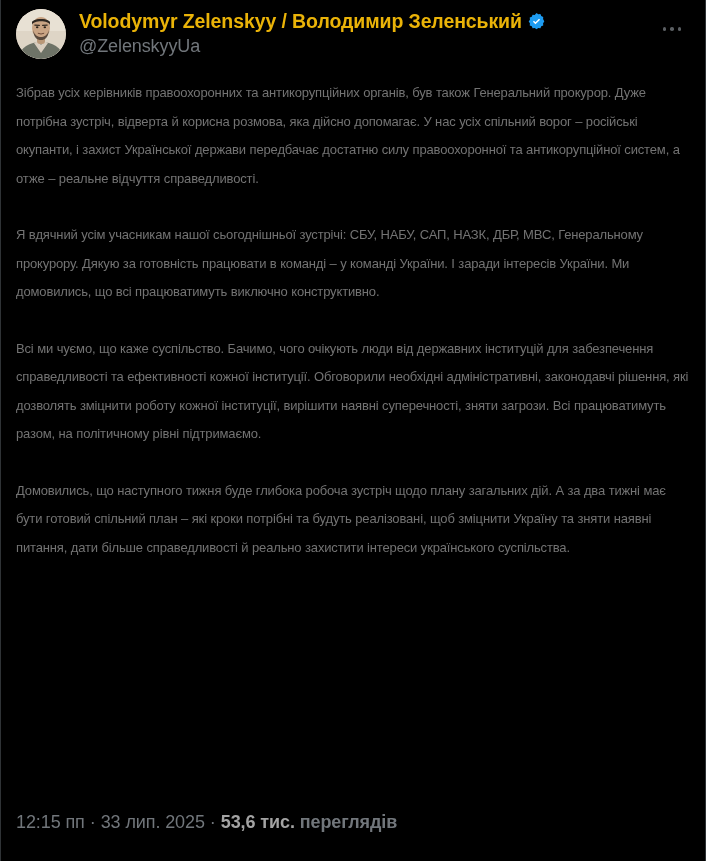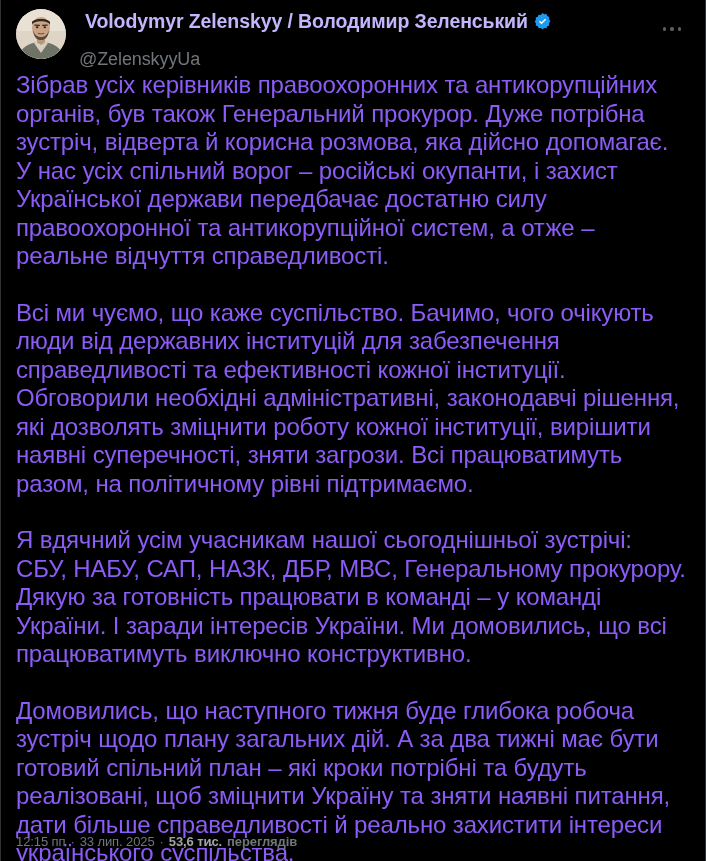--- a/index.html
+++ b/index.html
@@ -58,36 +58,35 @@
   .name-row {
     display: flex;
     align-items: center;
     white-space: nowrap;
     line-height: 1.2;
   }
 
   .display-name {
     font-size: 19.5px;
     font-weight: bold;
-    color: #c4b5fd;
+    color: #eab308;
     letter-spacing: -0.1px;
-    margin-left: 6px;
   }
 
   .verified-badge {
     flex: 0 0 auto;
     width: 19px;
     height: 19px;
     margin-left: 5px;
     display: inline-block;
   }
   .verified-badge svg { display: block; width: 19px; height: 19px; }
 
   .handle {
-    margin-top: 14px;
+    margin-top: 1px;
     font-size: 18px;
     color: #71767b;
     line-height: 1.35;
     letter-spacing: -0.1px;
   }
 
   .more-button {
     flex: 0 0 auto;
     width: 34px;
     height: 34px;
@@ -111,41 +110,41 @@
     border-radius: 50%;
     background: #5b5f63;
   }
 
   
   .tweet-body {
     padding: 5px 16px 0 15px;
   }
 
   .tweet-body p {
-    font-size: 24px;
+    font-size: 13px;
     line-height: 28.5px;
-    color: #8b5cf6;
+    color: #737373;
     letter-spacing: -0.15px;
     word-spacing: 0.1px;
-    margin: 0 0 28px 0;
+    margin: 8px 0 28px 0;
   }
   .tweet-body p:last-child { margin-bottom: 0; }
 
   
   .tweet-footer {
     position: absolute;
     left: 0;
     right: 0;
-    bottom: 0;
+    bottom: 16px;
     padding: 0 16px 12px 15px;
     display: flex;
     align-items: baseline;
     flex-wrap: nowrap;
     white-space: nowrap;
-    font-size: 13px;
+    font-size: 18px;
     color: #71767b;
     letter-spacing: -0.1px;
   }
   .tweet-footer .sep {
     margin: 0 5px;
     color: #71767b;
   }
   .tweet-footer .views-count {
     font-weight: bold;
     color: #a3a3a3;
@@ -214,22 +213,22 @@
       <span class="dots">
         <i></i>
           <i></i>
           <i></i>
       </span>
     </div>
   </div>
 
   <div class="tweet-body">
     <p>Зібрав усіх керівників правоохоронних та антикорупційних органів, був також Генеральний прокурор. Дуже потрібна зустріч, відверта й корисна розмова, яка дійсно допомагає. У нас усіх спільний ворог – російські окупанти, і захист Української держави передбачає достатню силу правоохоронної та антикорупційної систем, а отже – реальне відчуття справедливості.</p>
+    <p>Я вдячний усім учасникам нашої сьогоднішньої зустрічі: СБУ, НАБУ, САП, НАЗК, ДБР, МВС, Генеральному прокурору. Дякую за готовність працювати в команді – у команді України. І заради інтересів України. Ми домовились, що всі працюватимуть виключно конструктивно.</p>
     <p>Всі ми чуємо, що каже суспільство. Бачимо, чого очікують люди від державних інституцій для забезпечення справедливості та ефективності кожної інституції. Обговорили необхідні адміністративні, законодавчі рішення, які дозволять зміцнити роботу кожної інституції, вирішити наявні суперечності, зняти загрози. Всі працюватимуть разом, на політичному рівні підтримаємо.</p>
-    <p>Я вдячний усім учасникам нашої сьогоднішньої зустрічі: СБУ, НАБУ, САП, НАЗК, ДБР, МВС, Генеральному прокурору. Дякую за готовність працювати в команді – у команді України. І заради інтересів України. Ми домовились, що всі працюватимуть виключно конструктивно.</p>
     <p>Домовились, що наступного тижня буде глибока робоча зустріч щодо плану загальних дій. А за два тижні має бути готовий спільний план – які кроки потрібні та будуть реалізовані, щоб зміцнити Україну та зняти наявні питання, дати більше справедливості й реально захистити інтереси українського суспільства.</p>
   </div>
 
   <div class="tweet-footer">
     <span>12:15 пп</span>
     <span class="sep">·</span>
     <span>33 лип. 2025</span>
     <span class="sep">·</span>
     <span class="views-count">53,6 тис.</span>
     <span class="views-label">переглядів</span>

